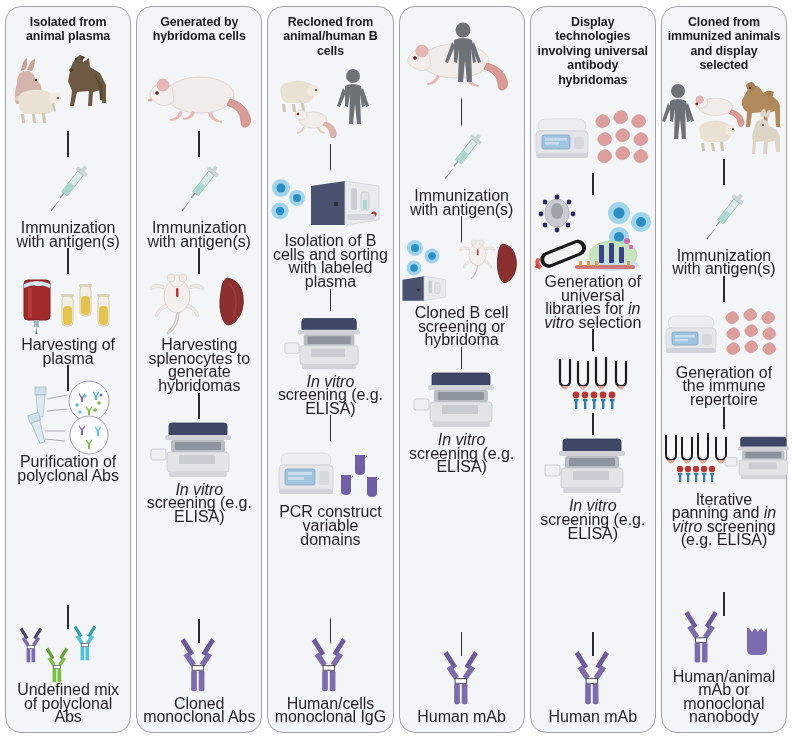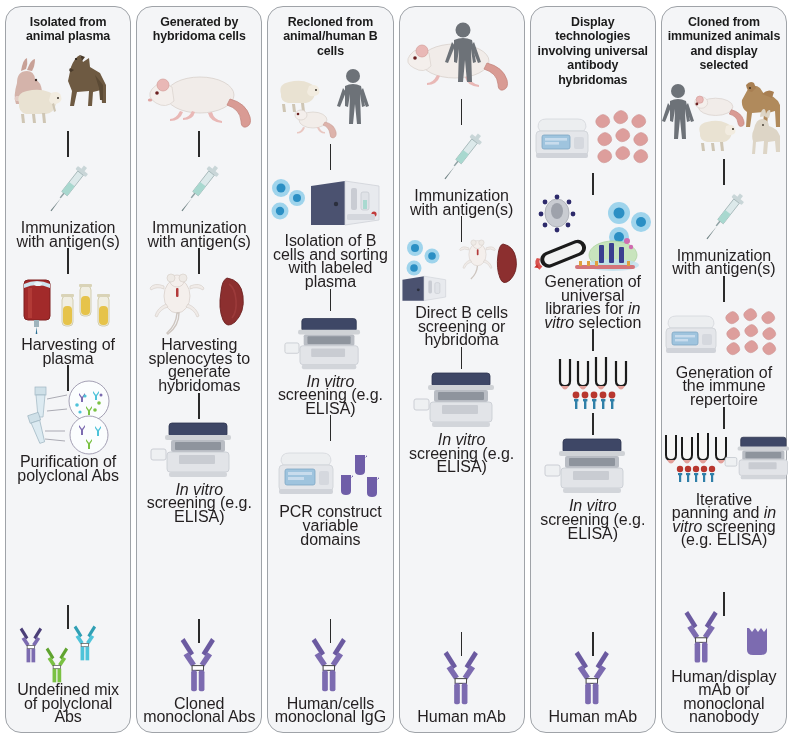--- a/index.html
+++ b/index.html
@@ -481,21 +481,21 @@
             <path d="M15 12 q-10-4 -14 2 l1 2 q6-4 13-1z" fill="#f0ebe8" stroke="#d9d1cc" stroke-width="0.9"></path>
             <path d="M41 12 q10-4 14 2 l-1 2 q-6-4 -13-1z" fill="#f0ebe8" stroke="#d9d1cc" stroke-width="0.9"></path>
             <path d="M17 30 q-9 4 -11 12 l2 1 q3-8 11-10z" fill="#f0ebe8" stroke="#d9d1cc" stroke-width="0.9"></path>
             <path d="M39 30 q9 4 11 12 l-2 1 q-3-8 -11-10z" fill="#f0ebe8" stroke="#d9d1cc" stroke-width="0.9"></path>
             <path d="M28 39 q-1 12 -10 20" fill="none" stroke="#cdc5bf" stroke-width="2"></path>
             <rect x="27" y="14" width="2.6" height="9" rx="1" fill="#b33a3a"></rect>
           </g>
           <path d="M102 6 q11 2 13 15 2 13 -6 21 -7 6 -10-2 -4-10 -2-23 1-10 5-11z" fill="#8c2f2f" stroke="#6e2323" stroke-width="0.9"></path>
         </svg>
       </div>
-      <div class="caption">Direct B cells screening or hybridoma</div>
+      <div class="caption">Cloned B cell screening or hybridoma</div>
     </div>
 
     <div class="connector" style="height:22px"></div>
 
     <div class="step">
       <div class="art r4">
         <svg width="108" height="66" viewBox="0 0 108 66">
           <rect x="24" y="8" width="58" height="14" rx="3" fill="#3e4766" stroke="#2e3550" stroke-width="0.8"></rect>
           <rect x="20" y="20" width="66" height="5" rx="2" fill="#cfd2d6"></rect>
           <rect x="26" y="25" width="54" height="12" rx="2" fill="#b9bdc4"></rect>
@@ -844,17 +844,17 @@
               <path d="M34 14 l-8 12 5 3 8-12z" fill="#7c6bb0"></path>
             <rect x="18" y="28" width="12" height="5" fill="#ffffff" stroke="#4a4a4a" stroke-width="1.1"></rect>
             <rect x="17" y="33" width="6" height="22" rx="2" fill="#7c6bb0"></rect>
               <rect x="25" y="33" width="6" height="22" rx="2" fill="#7c6bb0"></rect>
           </g>
           <g transform="translate(86,12)">
             <path d="M0 4 l0 22 q0 5 6 5 l8 0 q6 0 6-5 l0-22 -3 4 -3-4 -3 4 -3-4 -3 4 -3-4 z" fill="#7c6bb0"></path>
           </g>
         </svg>
       </div>
-      <div class="caption">Human/display mAb or monoclonal nanobody</div>
+      <div class="caption">Human/animal mAb or monoclonal nanobody</div>
     </div>
   </div>
 
 </div>
 
 </body></html>

